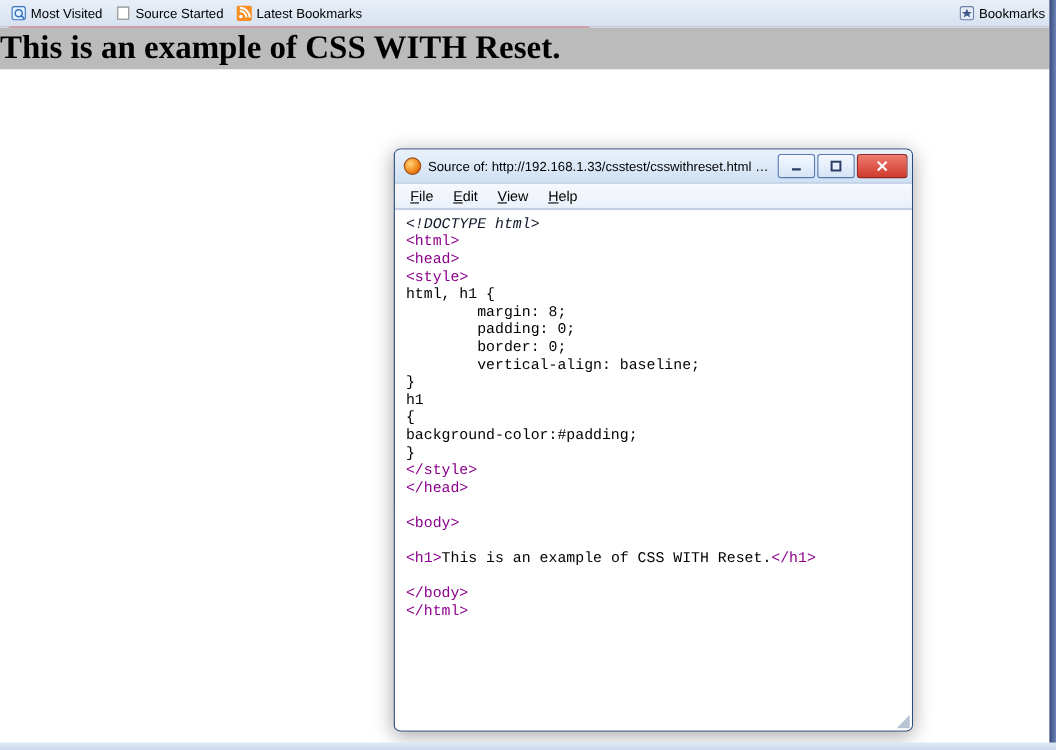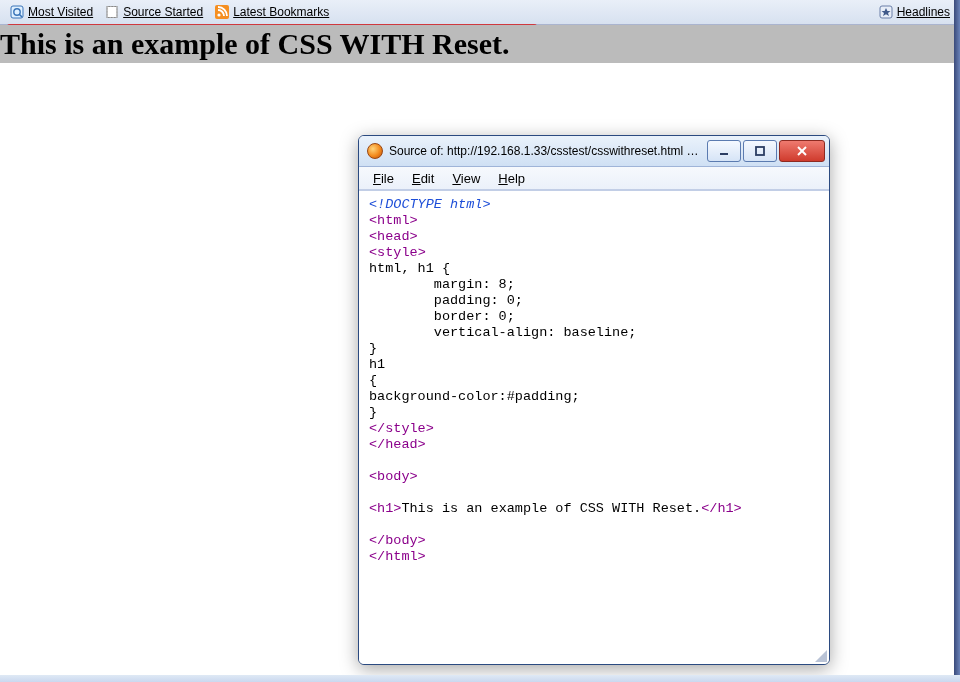--- a/index.html
+++ b/index.html
@@ -31,21 +31,20 @@
   
   .bookmarks-bar {
     display: flex;
     align-items: center;
     height: 24px;
     background: linear-gradient(#e9eff8, #d7e1f0);
     border-bottom: 1px solid #aab4cf;
     font-size: 12px;
     color: #000;
     padding: 0 4px;
-    text-decoration: underline;
   }
   .bookmarks-bar .item {
     display: flex;
     align-items: center;
     gap: 4px;
     padding: 2px 6px;
     border-radius: 3px;
     cursor: default;
   }
   .bookmarks-bar .spacer { flex: 1; }
@@ -165,21 +164,21 @@
   }
   .src-pre {
     margin: 0;
     padding: 6px 10px 6px 10px;
     font-family: "Courier New", monospace;
     font-size: 13.5px;
     line-height: 16px;
     color: #000;
     white-space: pre;
   }
-  .tok-doctype { color: #1d4ed8; font-style: italic; }
+  .tok-doctype { color: #0f172a; font-style: italic; }
   .tok-tag     { color: #8b008b; }
   .status-grip {
     position: absolute;
     right: 2px;
     bottom: 2px;
     width: 14px;
     height: 14px;
   }
   .status-grip::before {
     content:"";
@@ -231,21 +230,21 @@
     <span>Latest Bookmarks</span>
   </div>
   <div class="spacer"></div>
   <div class="item">
     <span class="bm-icon">
       <svg width="14" height="14" viewBox="0 0 14 14">
           <rect x="1" y="1" width="12" height="12" rx="2" fill="#e8eef8" stroke="#6a7fa8"></rect>
           <polygon points="7,3 8.4,6 11.5,6 9,8 10,11 7,9.2 4,11 5,8 2.5,6 5.6,6" fill="#415a8a"></polygon>
         </svg>
     </span>
-    <span>Headlines</span>
+    <span>Bookmarks</span>
   </div>
 </div>
 
 <div class="annotation-line">
   <svg width="540" height="10" viewBox="0 0 540 10">
     <path d="M6 5 Q 4 1 8 1 L 532 1 Q 536 1 534 5 Q 536 9 532 9 L 8 9 Q 4 9 6 5 Z" fill="none" stroke="#d11" stroke-width="1.6"></path>
   </svg>
 </div>
 
 <div class="page-area">

